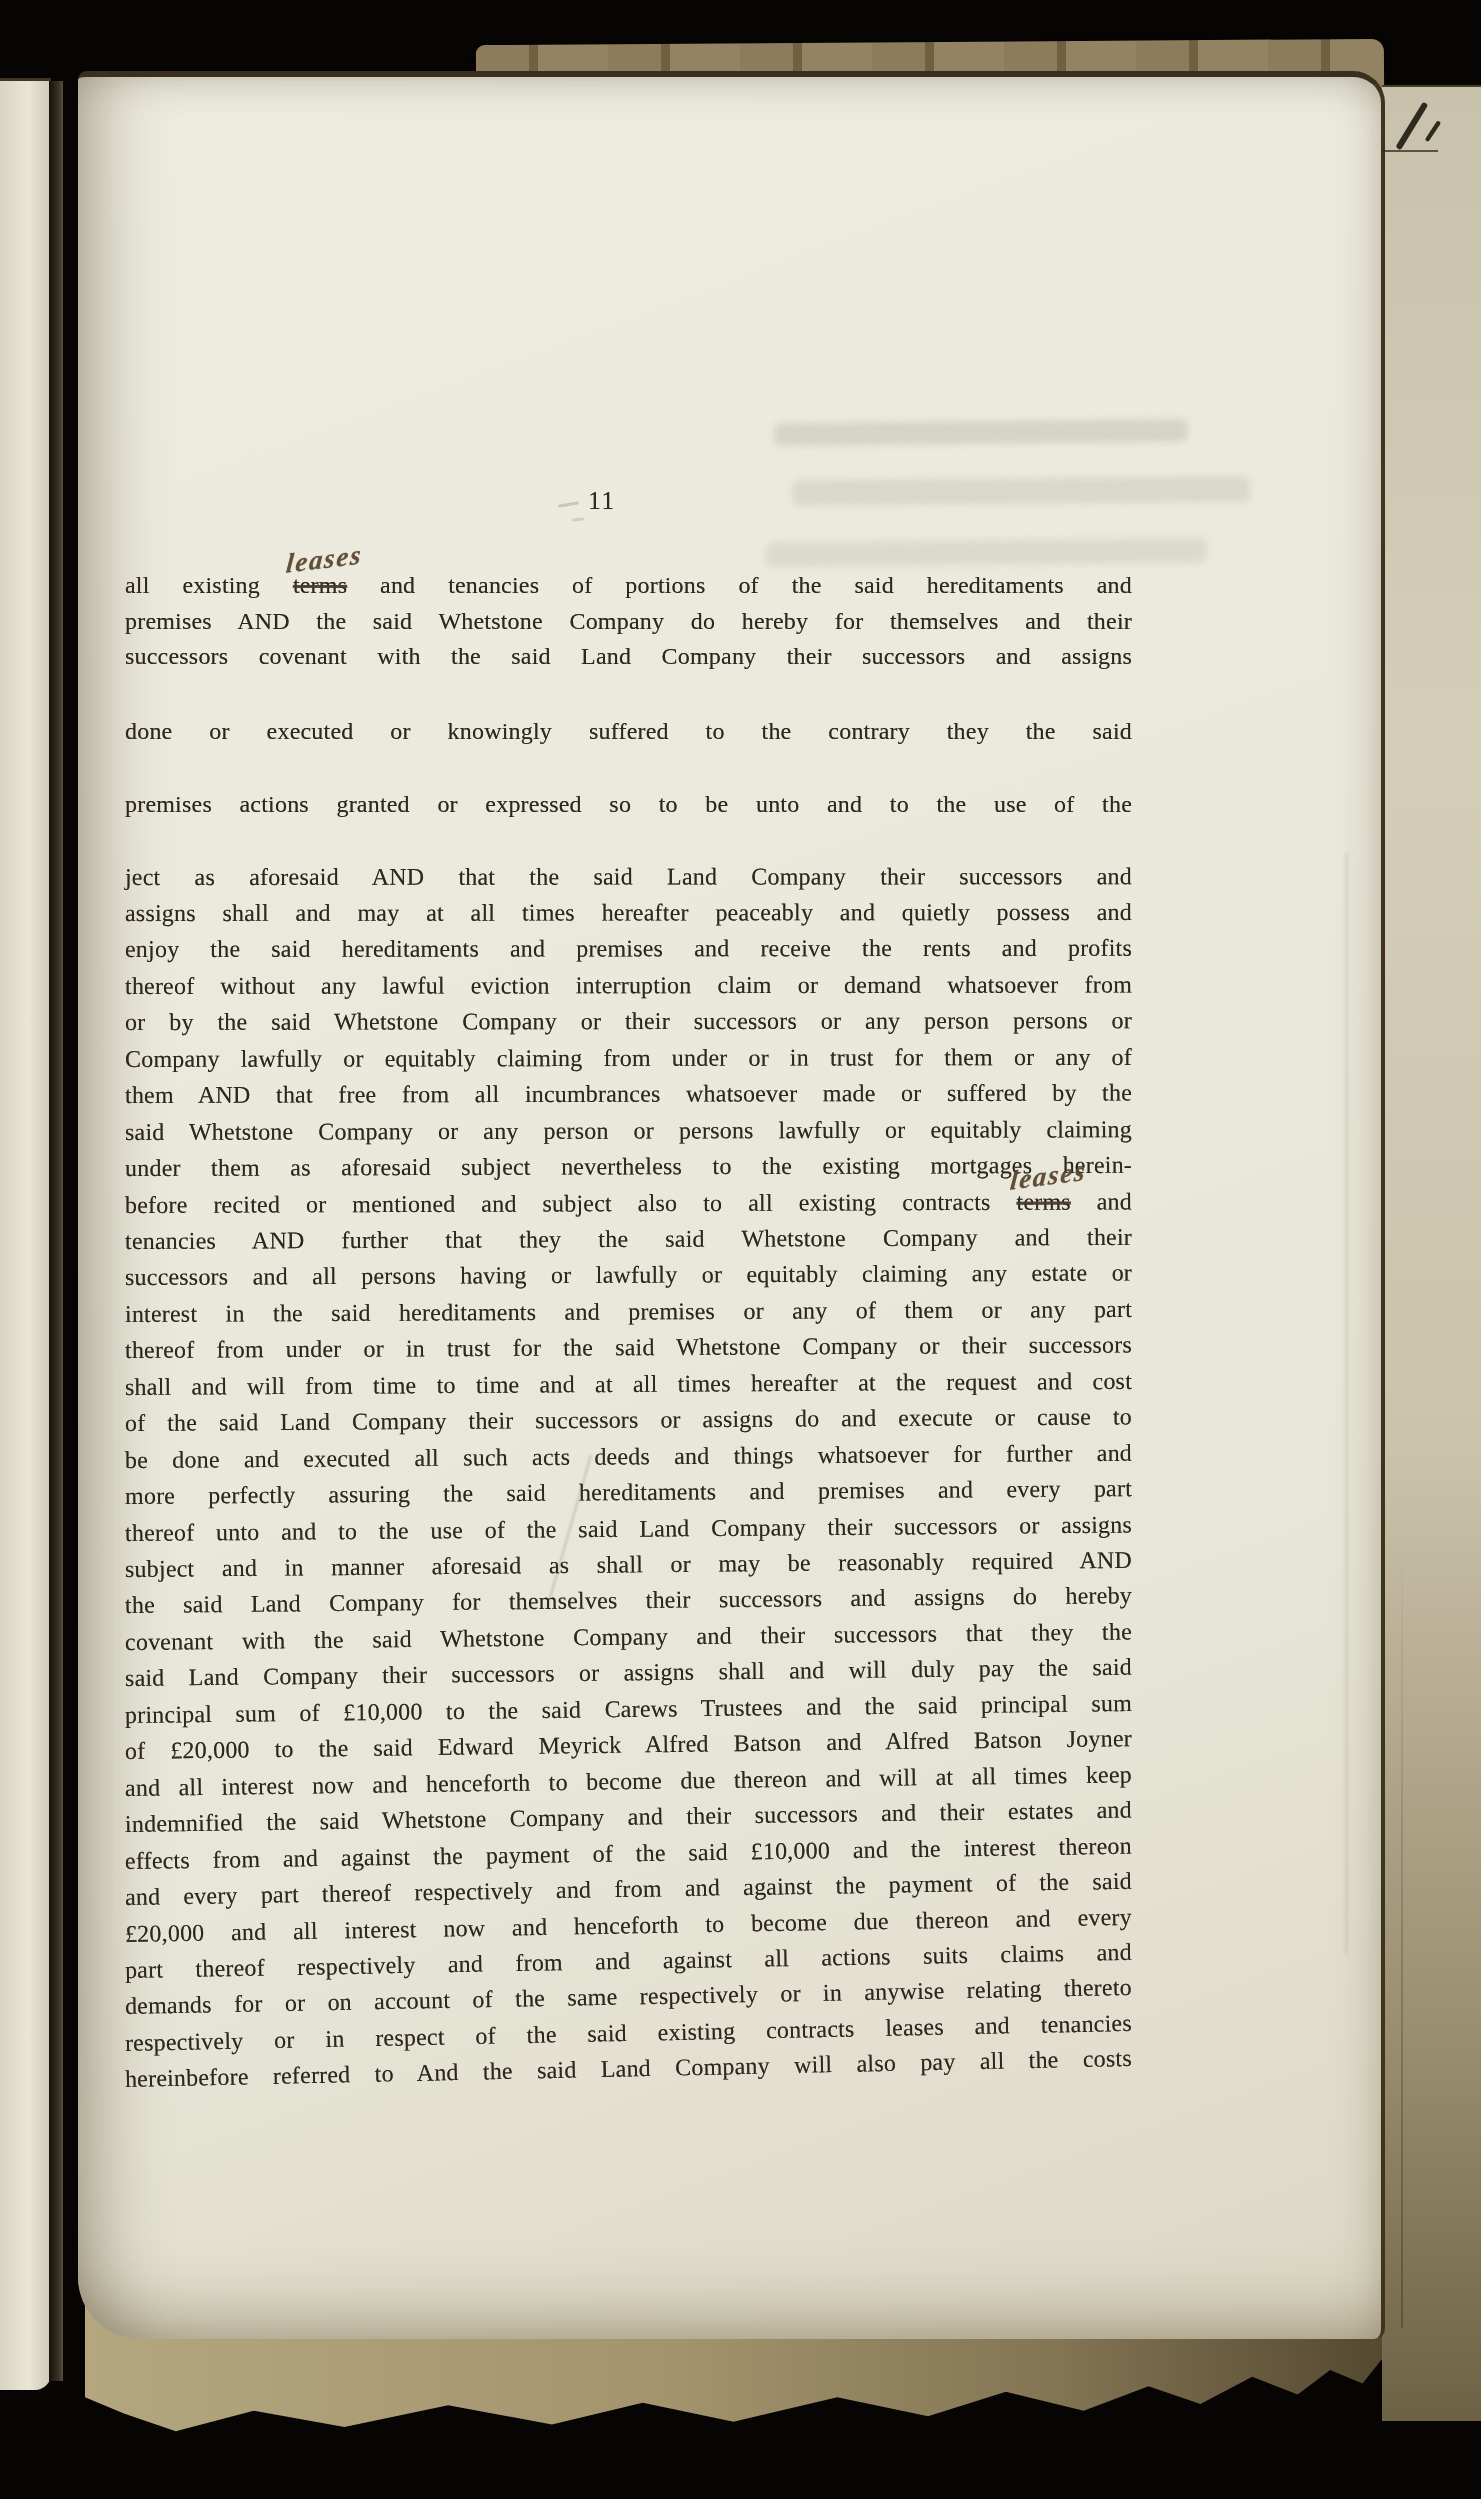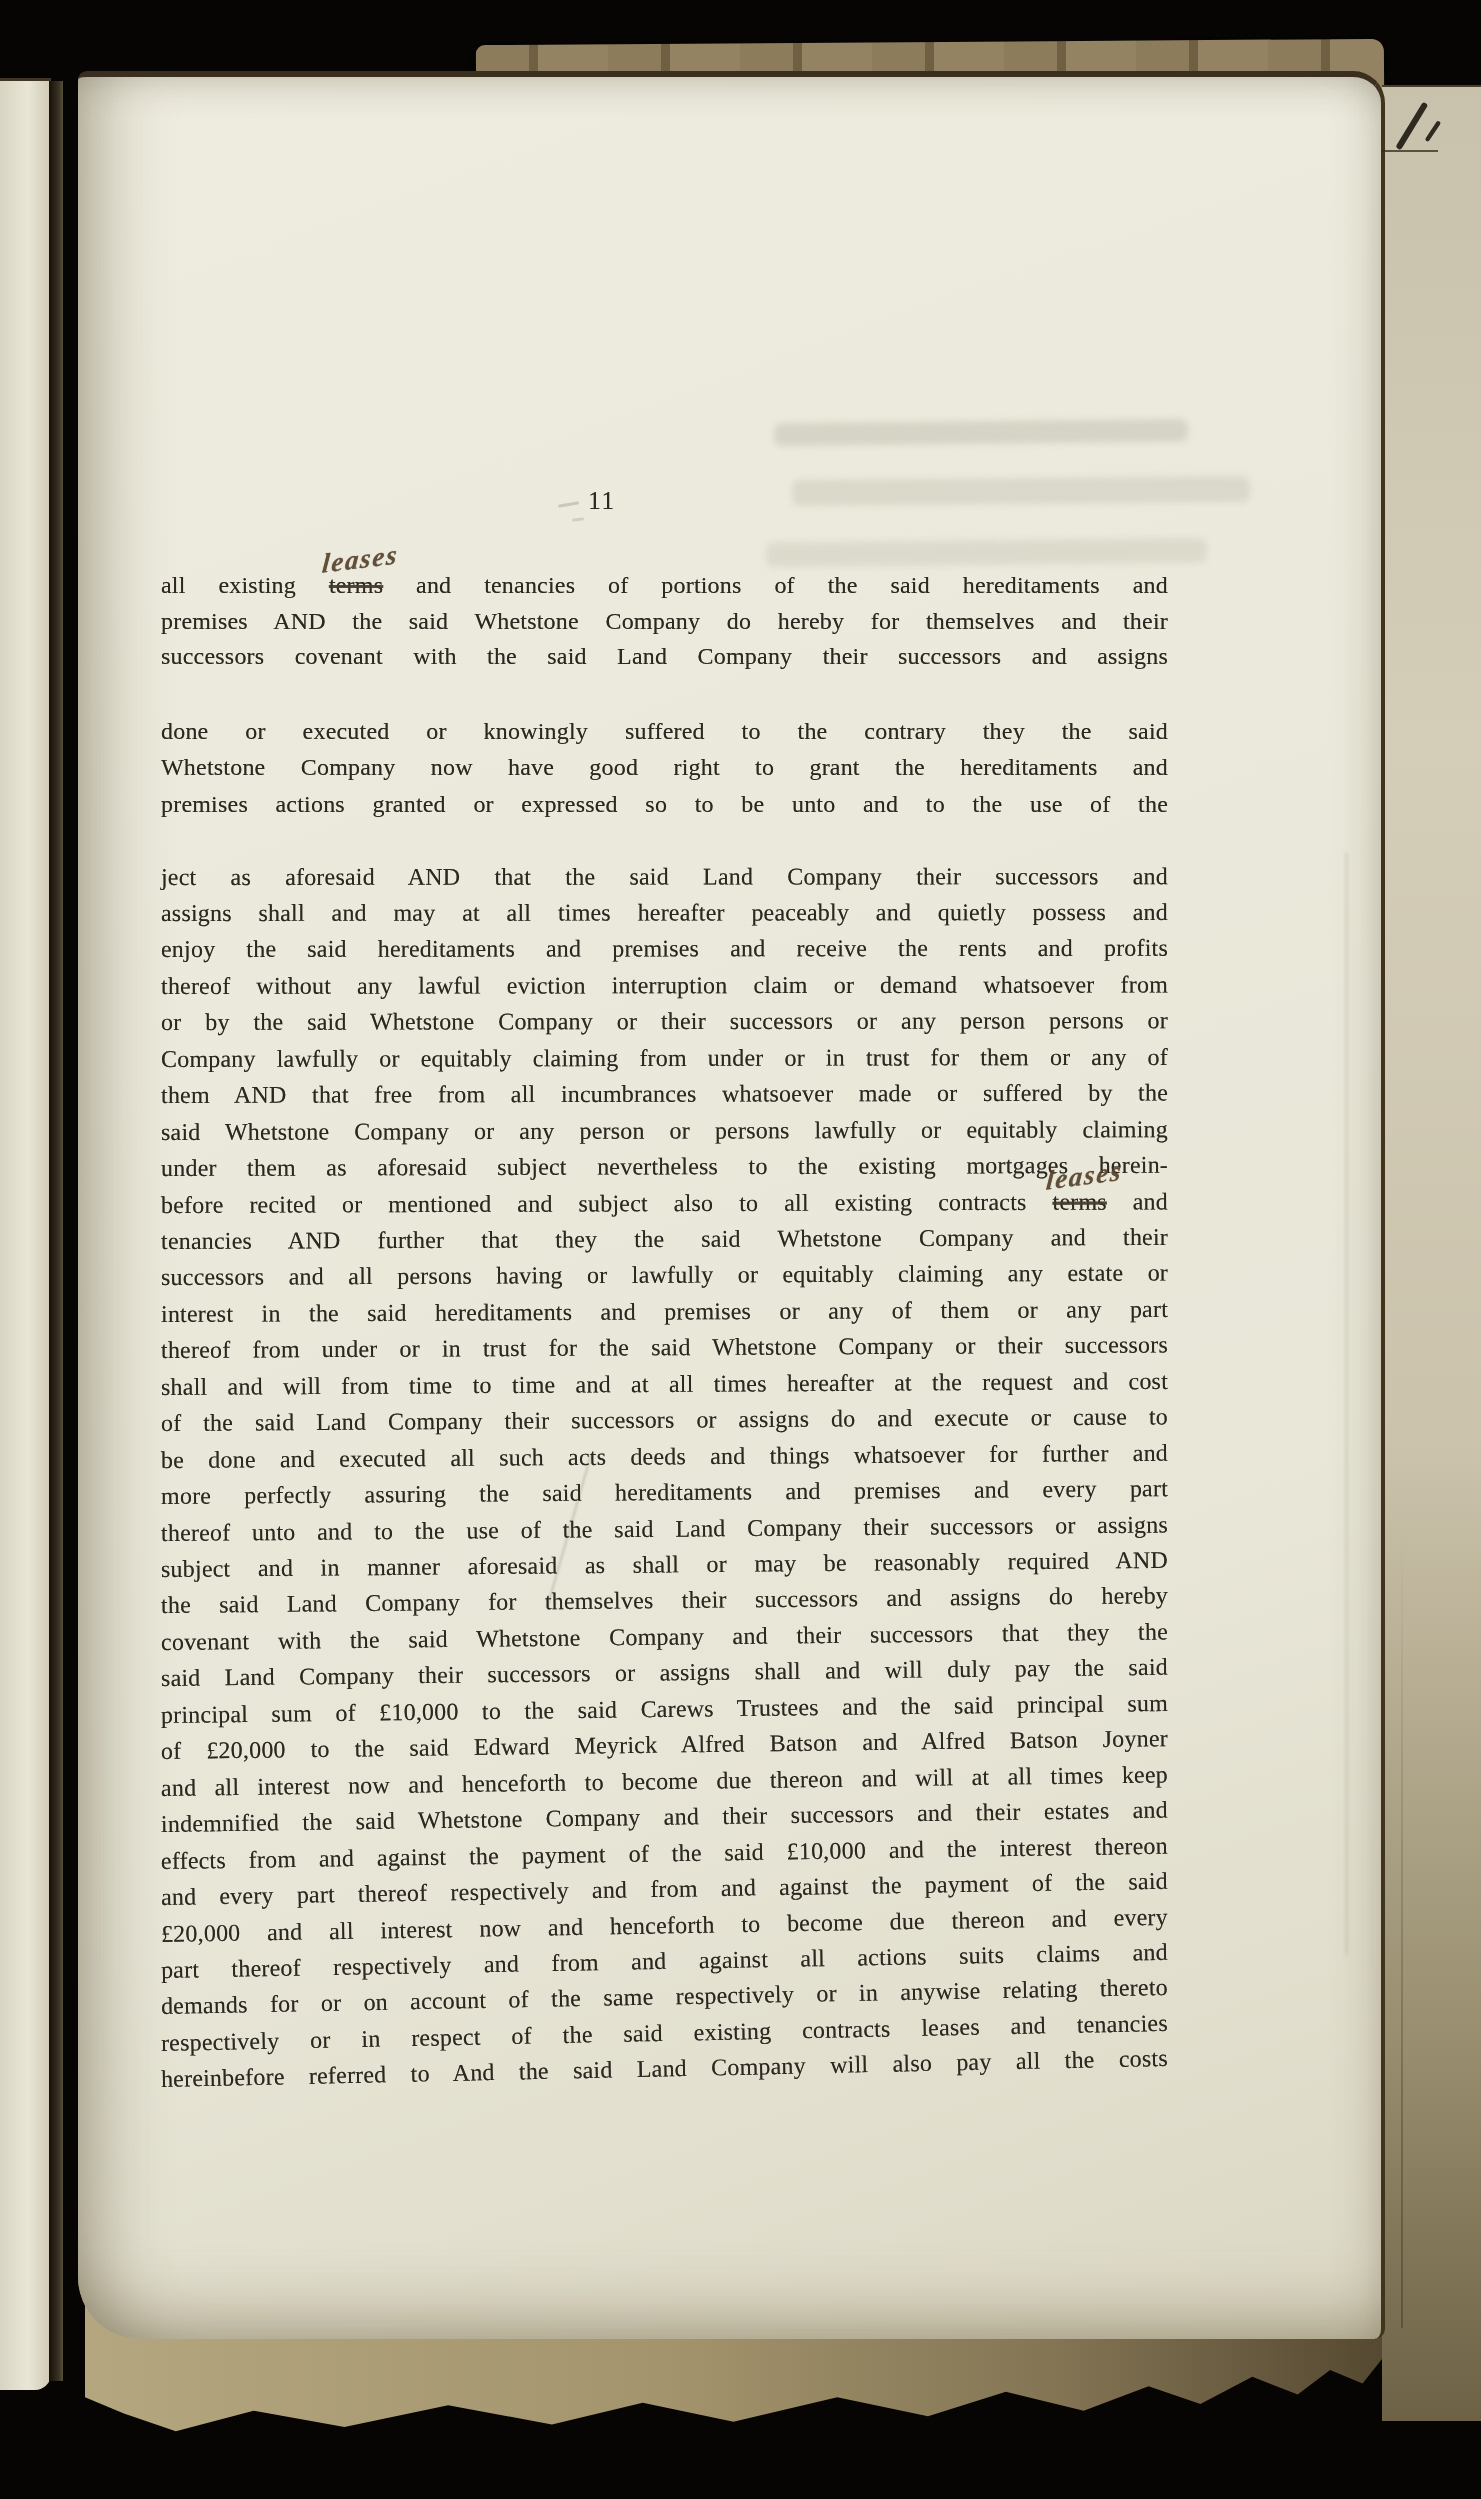--- a/index.html
+++ b/index.html
@@ -71,21 +71,20 @@
   
   .page-number{
     position:absolute;left:571px;top:487px;width:62px;
     text-align:center;font-size:25px;letter-spacing:1.8px;color:#2c2720;
     text-shadow:0 0 0.4px rgba(40,35,28,0.7);
   }
   .text-block{
     position:absolute;left:125px;top:567px;width:1007px;height:1587px;
     font-size:24px;line-height:36px;color:#2c2720;letter-spacing:0.2px;
     text-shadow:0 0 0.4px rgba(40,35,28,0.55);
-    margin-left:36px;
   }
   .text-line{
     position:absolute;left:0;width:1007px;height:36px;
     text-align:justify;text-align-last:justify;
     transform-origin:0 50%;
   }
   .struck{
     position:relative;
     text-decoration:line-through;
     text-decoration-color:rgba(78,62,42,0.85);
@@ -130,21 +129,20 @@
     <div class="speck" style="left:494px;top:441px;width:11.5px;height:2.6px;transform:rotate(-6deg);opacity:0.35;"></div>
   </div>
 
   <div class="page-number">11</div>
 
   <div class="text-block">
       <div class="text-line" style="top: 0px; transform: rotate(0deg);">all existing <span class="struck">terms<span class="handwritten">leases</span></span> and tenancies of portions of the said hereditaments and</div>
       <div class="text-line" style="top: 36px; transform: rotate(-0.001deg);">premises AND the said Whetstone Company do hereby for themselves and their</div>
       <div class="text-line" style="top: 71px; transform: rotate(-0.003deg);">successors covenant with the said Land Company their successors and assigns</div>
       <div class="text-line" style="top: 146px; transform: rotate(-0.011deg);">done or executed or knowingly suffered to the contrary they the said</div>
-      <div class="text-line" style="top: 182px; transform: rotate(-0.018deg);">Whetstone Company now have good right to grant the hereditaments and</div>
       <div class="text-line" style="top: 219px; transform: rotate(-0.026deg);">premises actions granted or expressed so to be unto and to the use of the</div>
       <div class="text-line" style="top: 292px; transform: rotate(-0.046deg);">ject as aforesaid AND that the said Land Company their successors and</div>
       <div class="text-line" style="top: 328px; transform: rotate(-0.058deg);">assigns shall and may at all times hereafter peaceably and quietly possess and</div>
       <div class="text-line" style="top: 364px; transform: rotate(-0.071deg);">enjoy the said hereditaments and premises and receive the rents and profits</div>
       <div class="text-line" style="top: 401px; transform: rotate(-0.086deg);">thereof without any lawful eviction interruption claim or demand whatsoever from</div>
       <div class="text-line" style="top: 437px; transform: rotate(-0.103deg);">or by the said Whetstone Company or their successors or any person persons or</div>
       <div class="text-line" style="top: 474px; transform: rotate(-0.121deg);">Company lawfully or equitably claiming from under or in trust for them or any of</div>
       <div class="text-line" style="top: 510px; transform: rotate(-0.14deg);">them AND that free from all incumbrances whatsoever made or suffered by the</div>
       <div class="text-line" style="top: 547px; transform: rotate(-0.161deg);">said Whetstone Company or any person or persons lawfully or equitably claiming</div>
       <div class="text-line" style="top: 583px; transform: rotate(-0.183deg);">under them as aforesaid subject nevertheless to the existing mortgages herein-</div>

